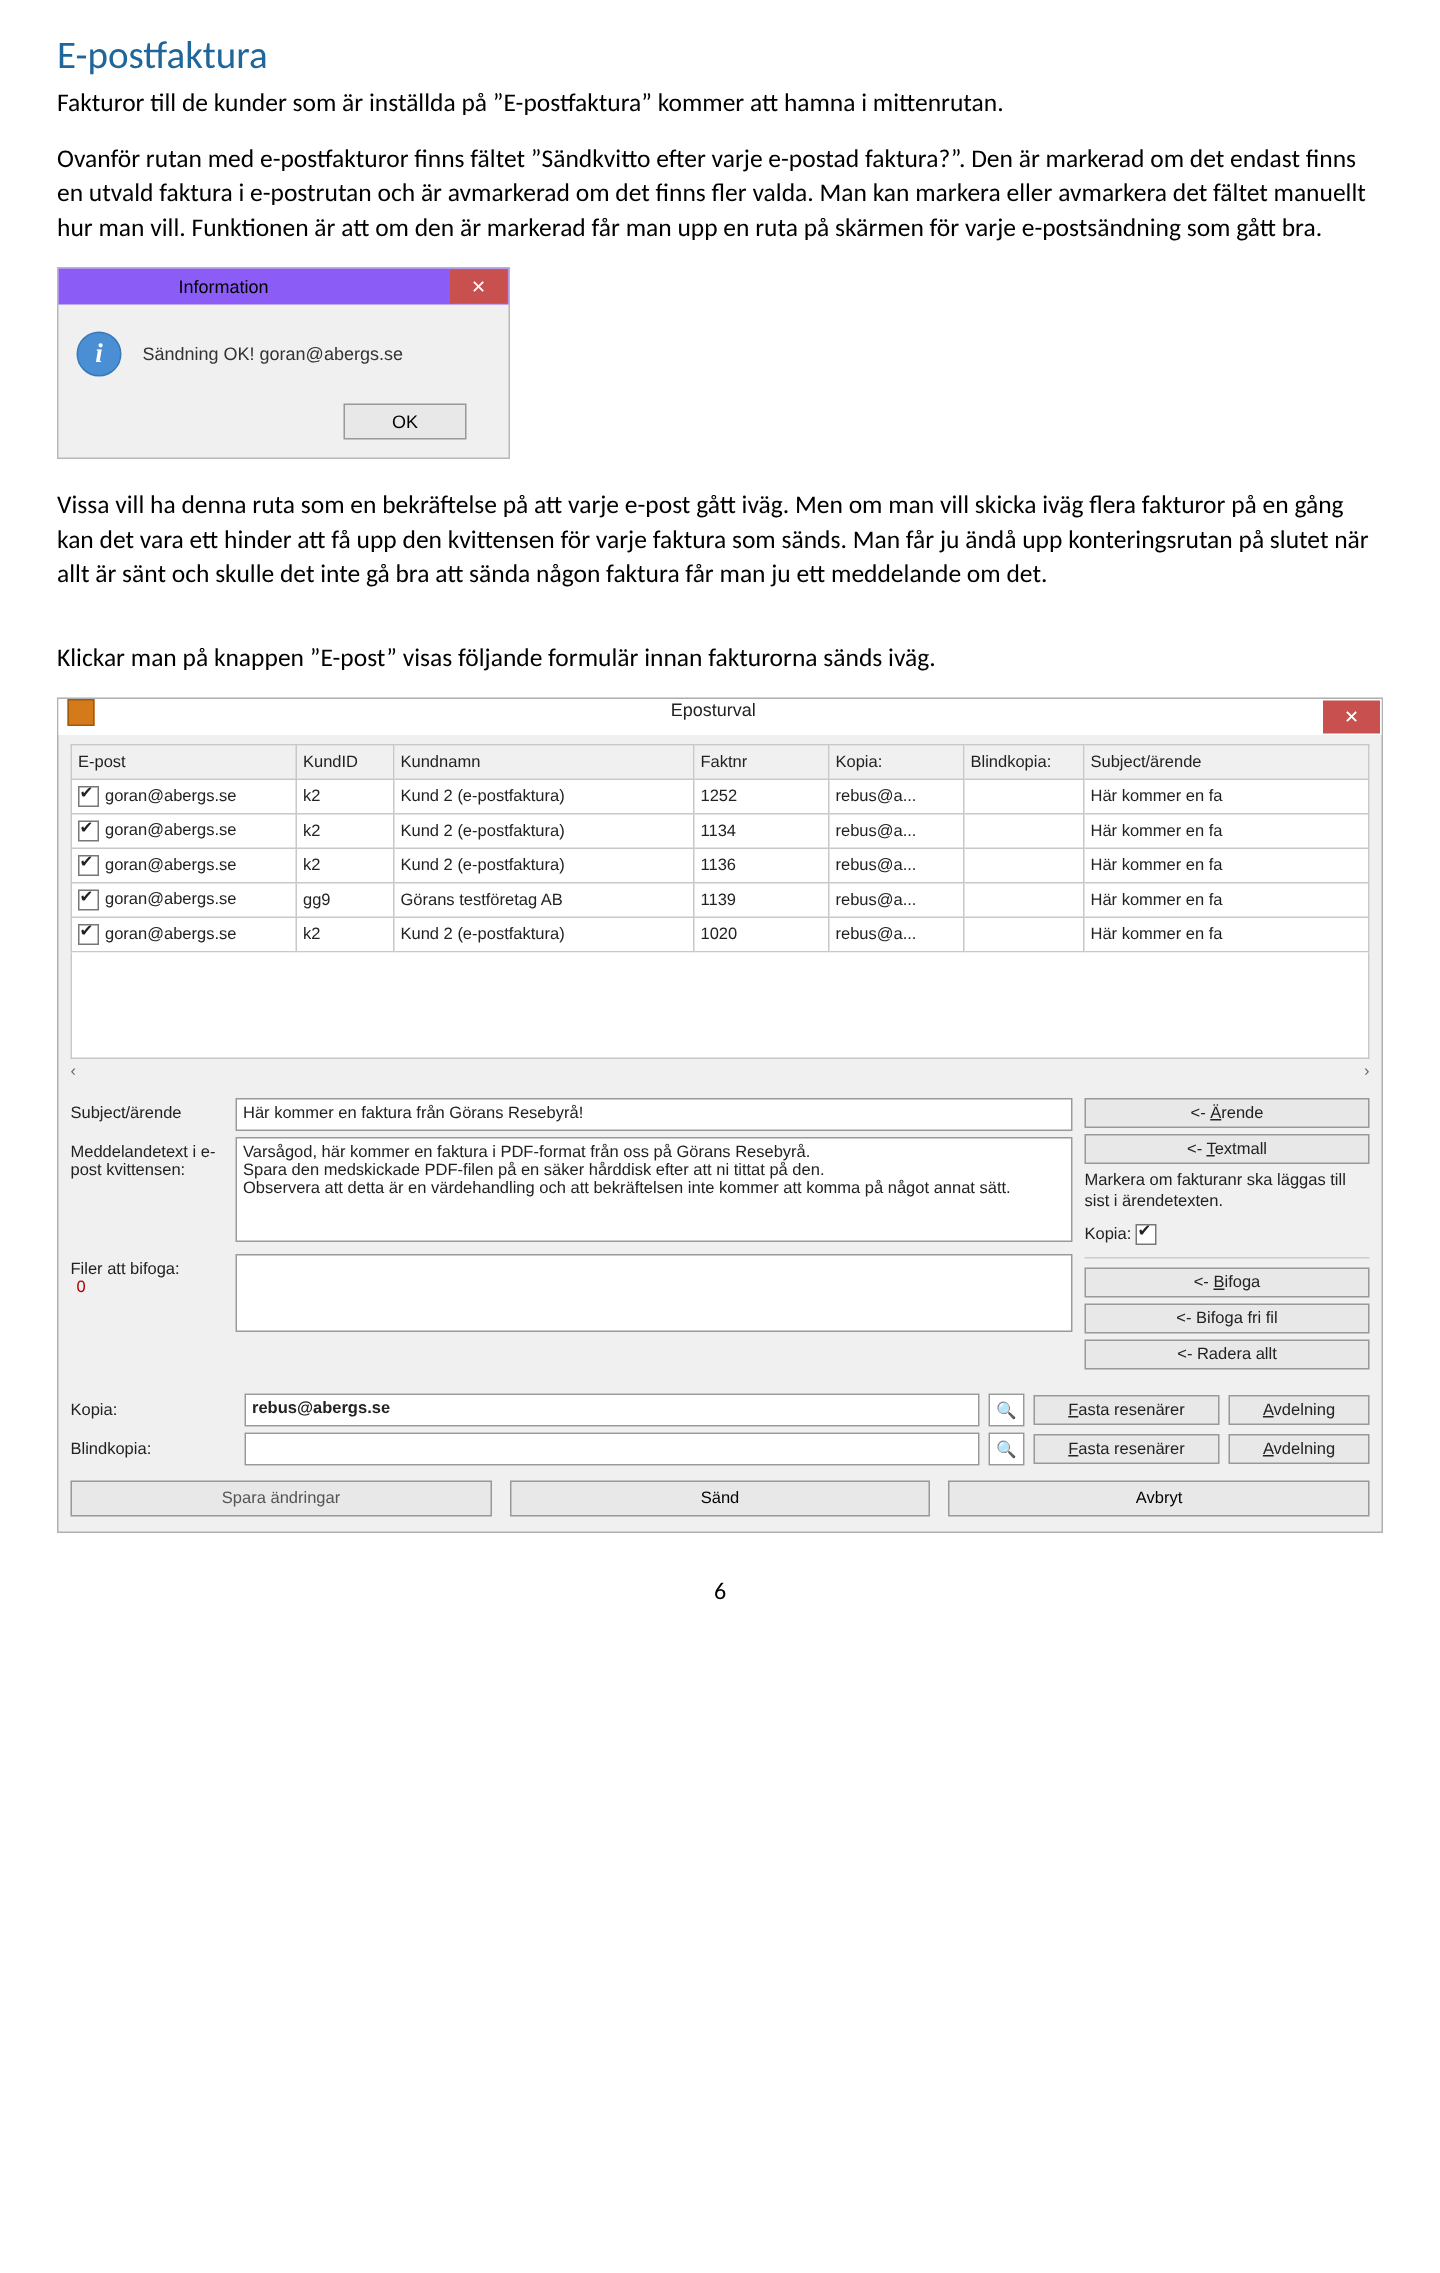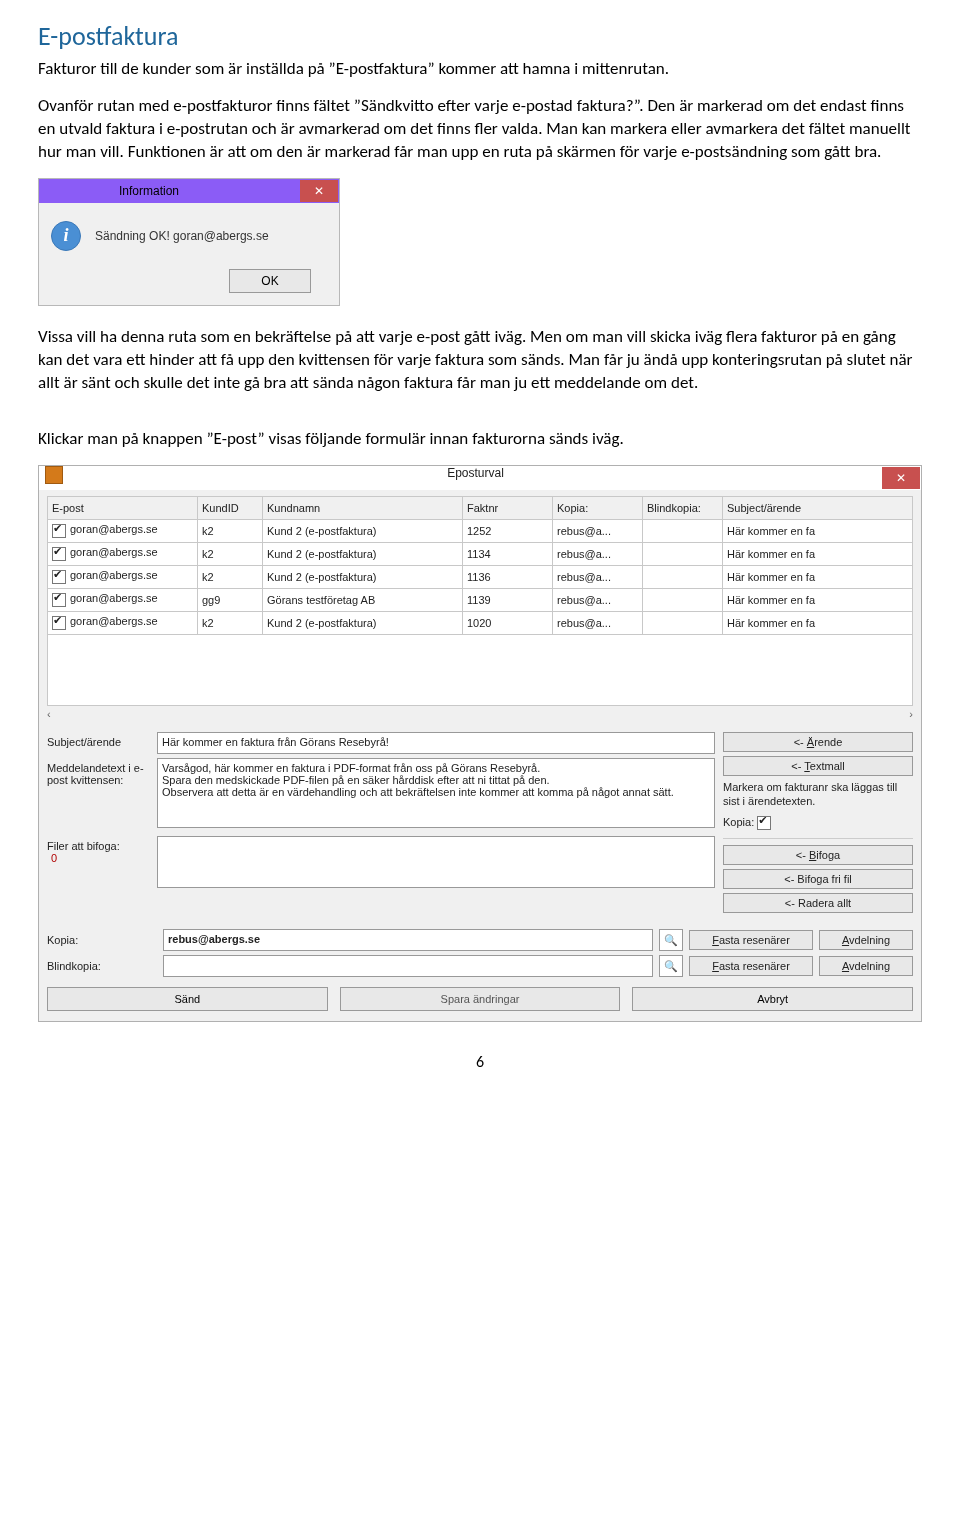--- a/index.html
+++ b/index.html
@@ -220,20 +220,20 @@
       <div class="lbl">Blindkopia:</div>
       <div class="inp"></div>
       <div class="searchbox">
           <span>🔍</span>
         </div>
       <div class="sidebtn" style="flex:0 0 110px;margin:0;"><span class="u">F</span>asta resenärer</div>
       <div class="sidebtn" style="flex:0 0 80px;margin:0;"><span class="u">A</span>vdelning</div>
     </div>
 
     <div class="btnrow">
+      <div class="bigbtn">Spara ändringar</div>
       <div class="bigbtn active"><span class="u">S</span>änd</div>
-      <div class="bigbtn">Spara ändringar</div>
       <div class="bigbtn active"><span class="u">A</span>vbryt</div>
     </div>
   </div>
 
   <div class="pagenum">6</div>
 </div>
 
 </body></html>

